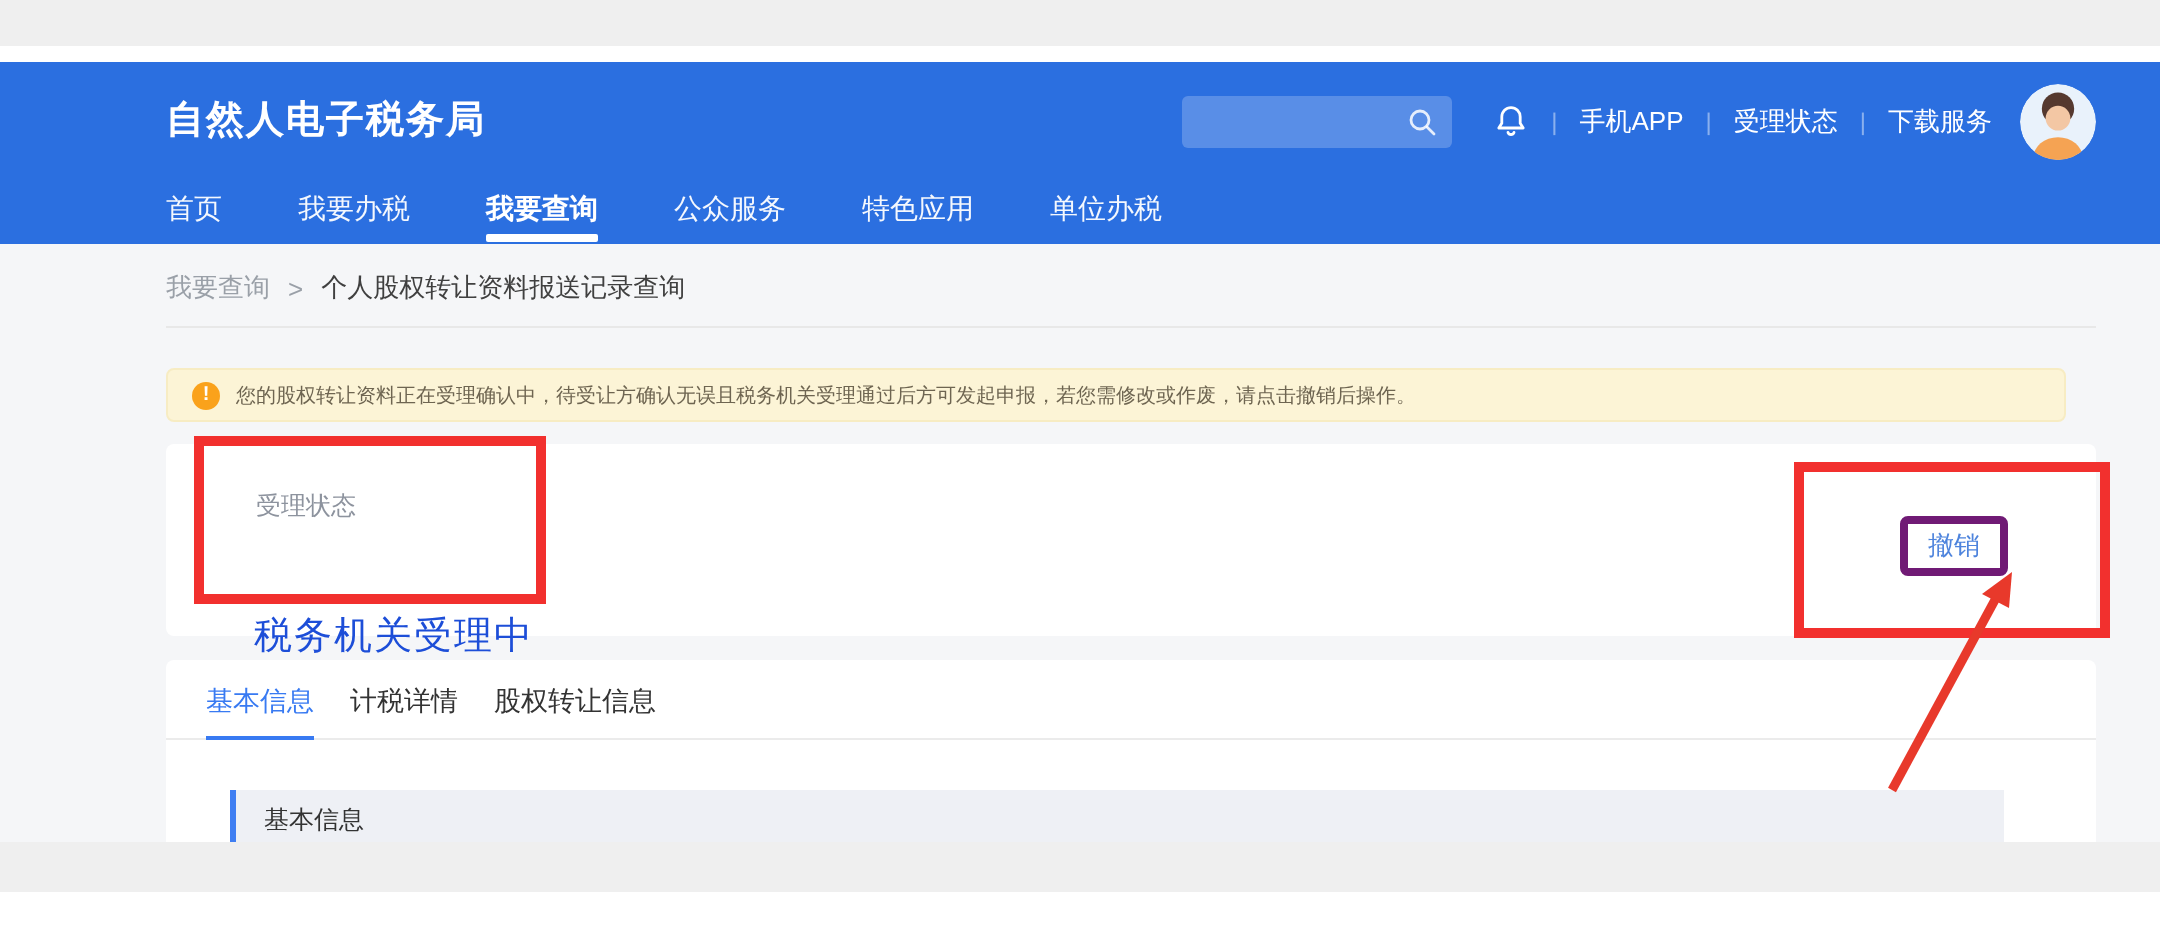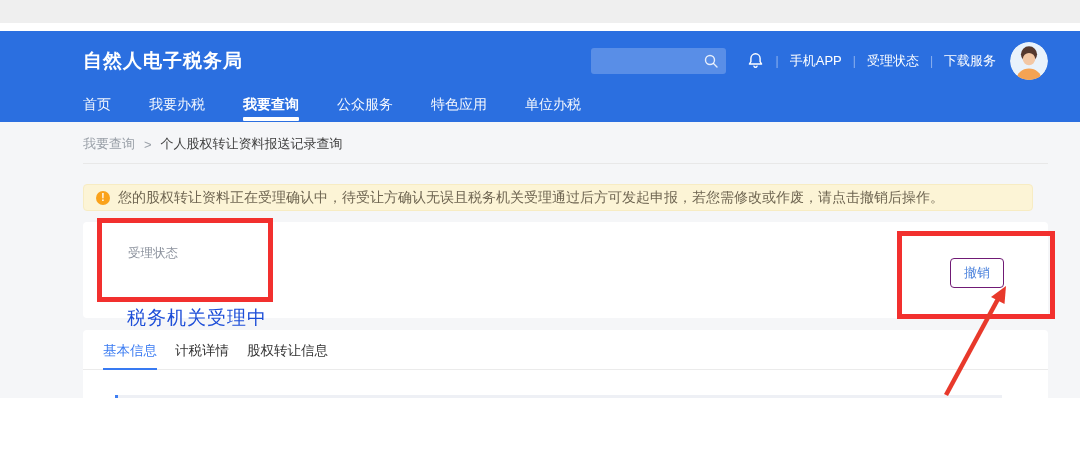--- a/index.html
+++ b/index.html
@@ -1,18 +1,18 @@
 <!DOCTYPE html>
 <html><head>
 <meta charset="utf-8">
 <style>
   * { margin:0; padding:0; box-sizing:border-box; }
   html,body { width:1080px; height:466px; }
   body { font-family:"Liberation Sans","DejaVu Sans",sans-serif; }
-  .frame { position:relative; width:1080px; height:398px; background:#efefef; overflow:hidden; }
+  .frame { position:relative; width:1080px; height:446px; background:#efefef; overflow:hidden; }
 
   
   .viewport { position:absolute; left:0; top:23px; width:1080px; height:398px; background:#f5f6f8; overflow:hidden; }
   .top-white { position:absolute; left:0; top:0; width:1080px; height:8px; background:#ffffff; }
 
   
   .header { position:absolute; left:0; top:8px; width:1080px; height:91px; background:#2b6fe0; }
   .app-title { position:absolute; left:83px; top:0; height:59px; line-height:59px; color:#fff; font-size:19px; font-weight:bold; letter-spacing:1px; }
   .hdr-right { position:absolute; right:32px; top:0; height:59px; display:flex; align-items:center; }
   .search-box { position:relative; width:135px; height:26px; background:rgba(255,255,255,0.22); border-radius:3px; }
@@ -30,27 +30,27 @@
   .nav-item.active::after { content:""; position:absolute; left:0; right:0; bottom:1px; height:4px; background:#fff; border-radius:1px; }
 
   
   .breadcrumb { position:absolute; left:83px; top:112px; font-size:13px; color:#9aa0a8; display:flex; gap:9px; align-items:center; }
   .bc-current { color:#404040; }
   .hr-line { position:absolute; left:83px; top:140px; width:965px; height:1px; background:#e8e8e8; }
 
   
   .banner { position:absolute; left:83px; top:161px; width:950px; height:27px; background:#fcf4d6; border:1px solid #f7ecc3; border-radius:4px; display:flex; align-items:center; padding:0 12px; gap:8px; }
   .warn-ic { width:14px; height:14px; border-radius:50%; background:#faa21b; color:#fff; font-size:10px; font-weight:bold; text-align:center; line-height:14px; flex:none; }
-  .banner-text { color:#6e6551; font-size:14px; white-space:nowrap; overflow:hidden; }
+  .banner-text { color:#6e6551; font-size:10px; white-space:nowrap; overflow:hidden; }
 
   
   .card1 { position:absolute; left:83px; top:199px; width:965px; height:96px; background:#fff; border-radius:4px; }
   .status-label { position:absolute; left:45px; top:23px; font-size:12.5px; color:#8d939e; }
   .status-value { position:absolute; left:44px; top:43px; font-size:19px; color:#1d4ed8; letter-spacing:1px;margin-top:40px; }
-  .revoke-btn { position:absolute; left:867px; top:36px; width:54px; height:30px; background:#fff; border:1px solid #701a75; border-radius:4px; color:#4e84dd; font-size:13px; cursor:pointer; font-family:inherit; }
+  .revoke-btn { position:absolute; left:867px; top:36px; width:54px; height:30px; background:#fff; border:4px solid #701a75; border-radius:4px; color:#4e84dd; font-size:13px; cursor:pointer; font-family:inherit; }
 
   
   .card2 { position:absolute; left:83px; top:307px; width:965px; height:91px; background:#fff; border-radius:4px 4px 0 0; overflow:hidden; }
   .tab-row { position:absolute; left:0; top:0; width:965px; height:40px; border-bottom:1px solid #ebebeb; display:flex; gap:18px; padding-left:20px; }
   .tab { position:relative; height:40px; line-height:42px; font-size:13.5px; color:#333; cursor:pointer; }
   .tab.active { color:#387af2; }
   .tab.active::after { content:""; position:absolute; left:0; right:0; bottom:0; height:2.5px; background:#387af2; }
   .section-bar { position:absolute; left:32px; top:65px; width:887px; height:30px; background:#eef0f5; border-left:3px solid #3f7ef2; line-height:30px; padding-left:14px; font-size:12.5px; color:#333; }
 
   

